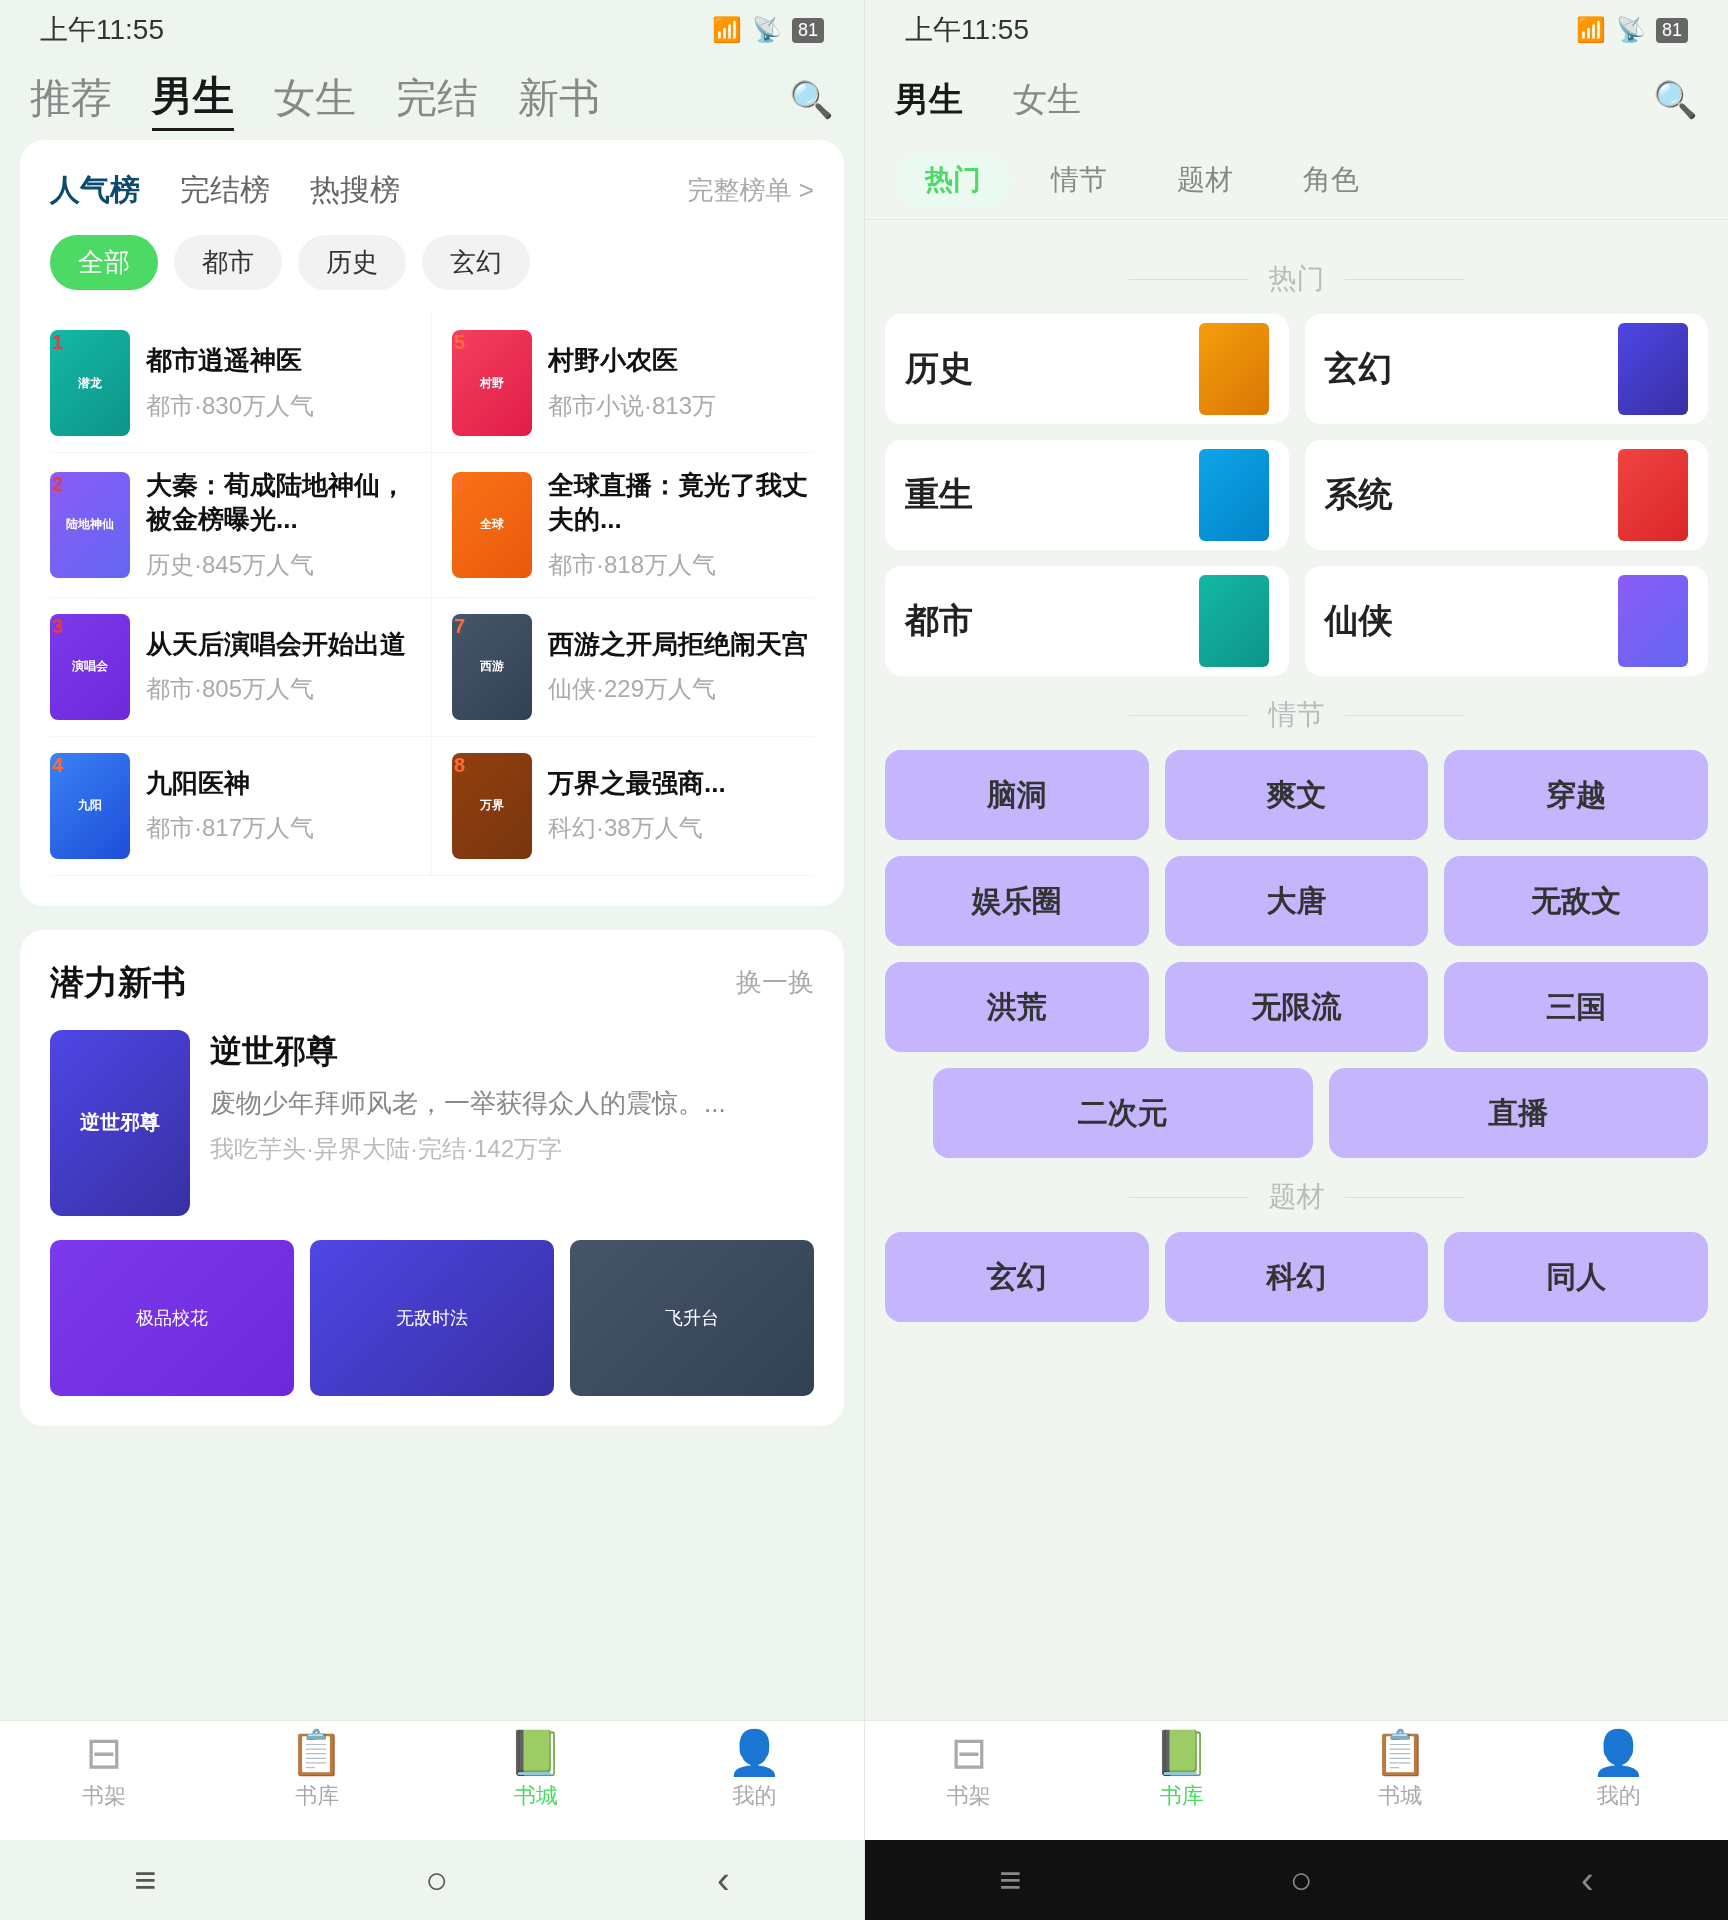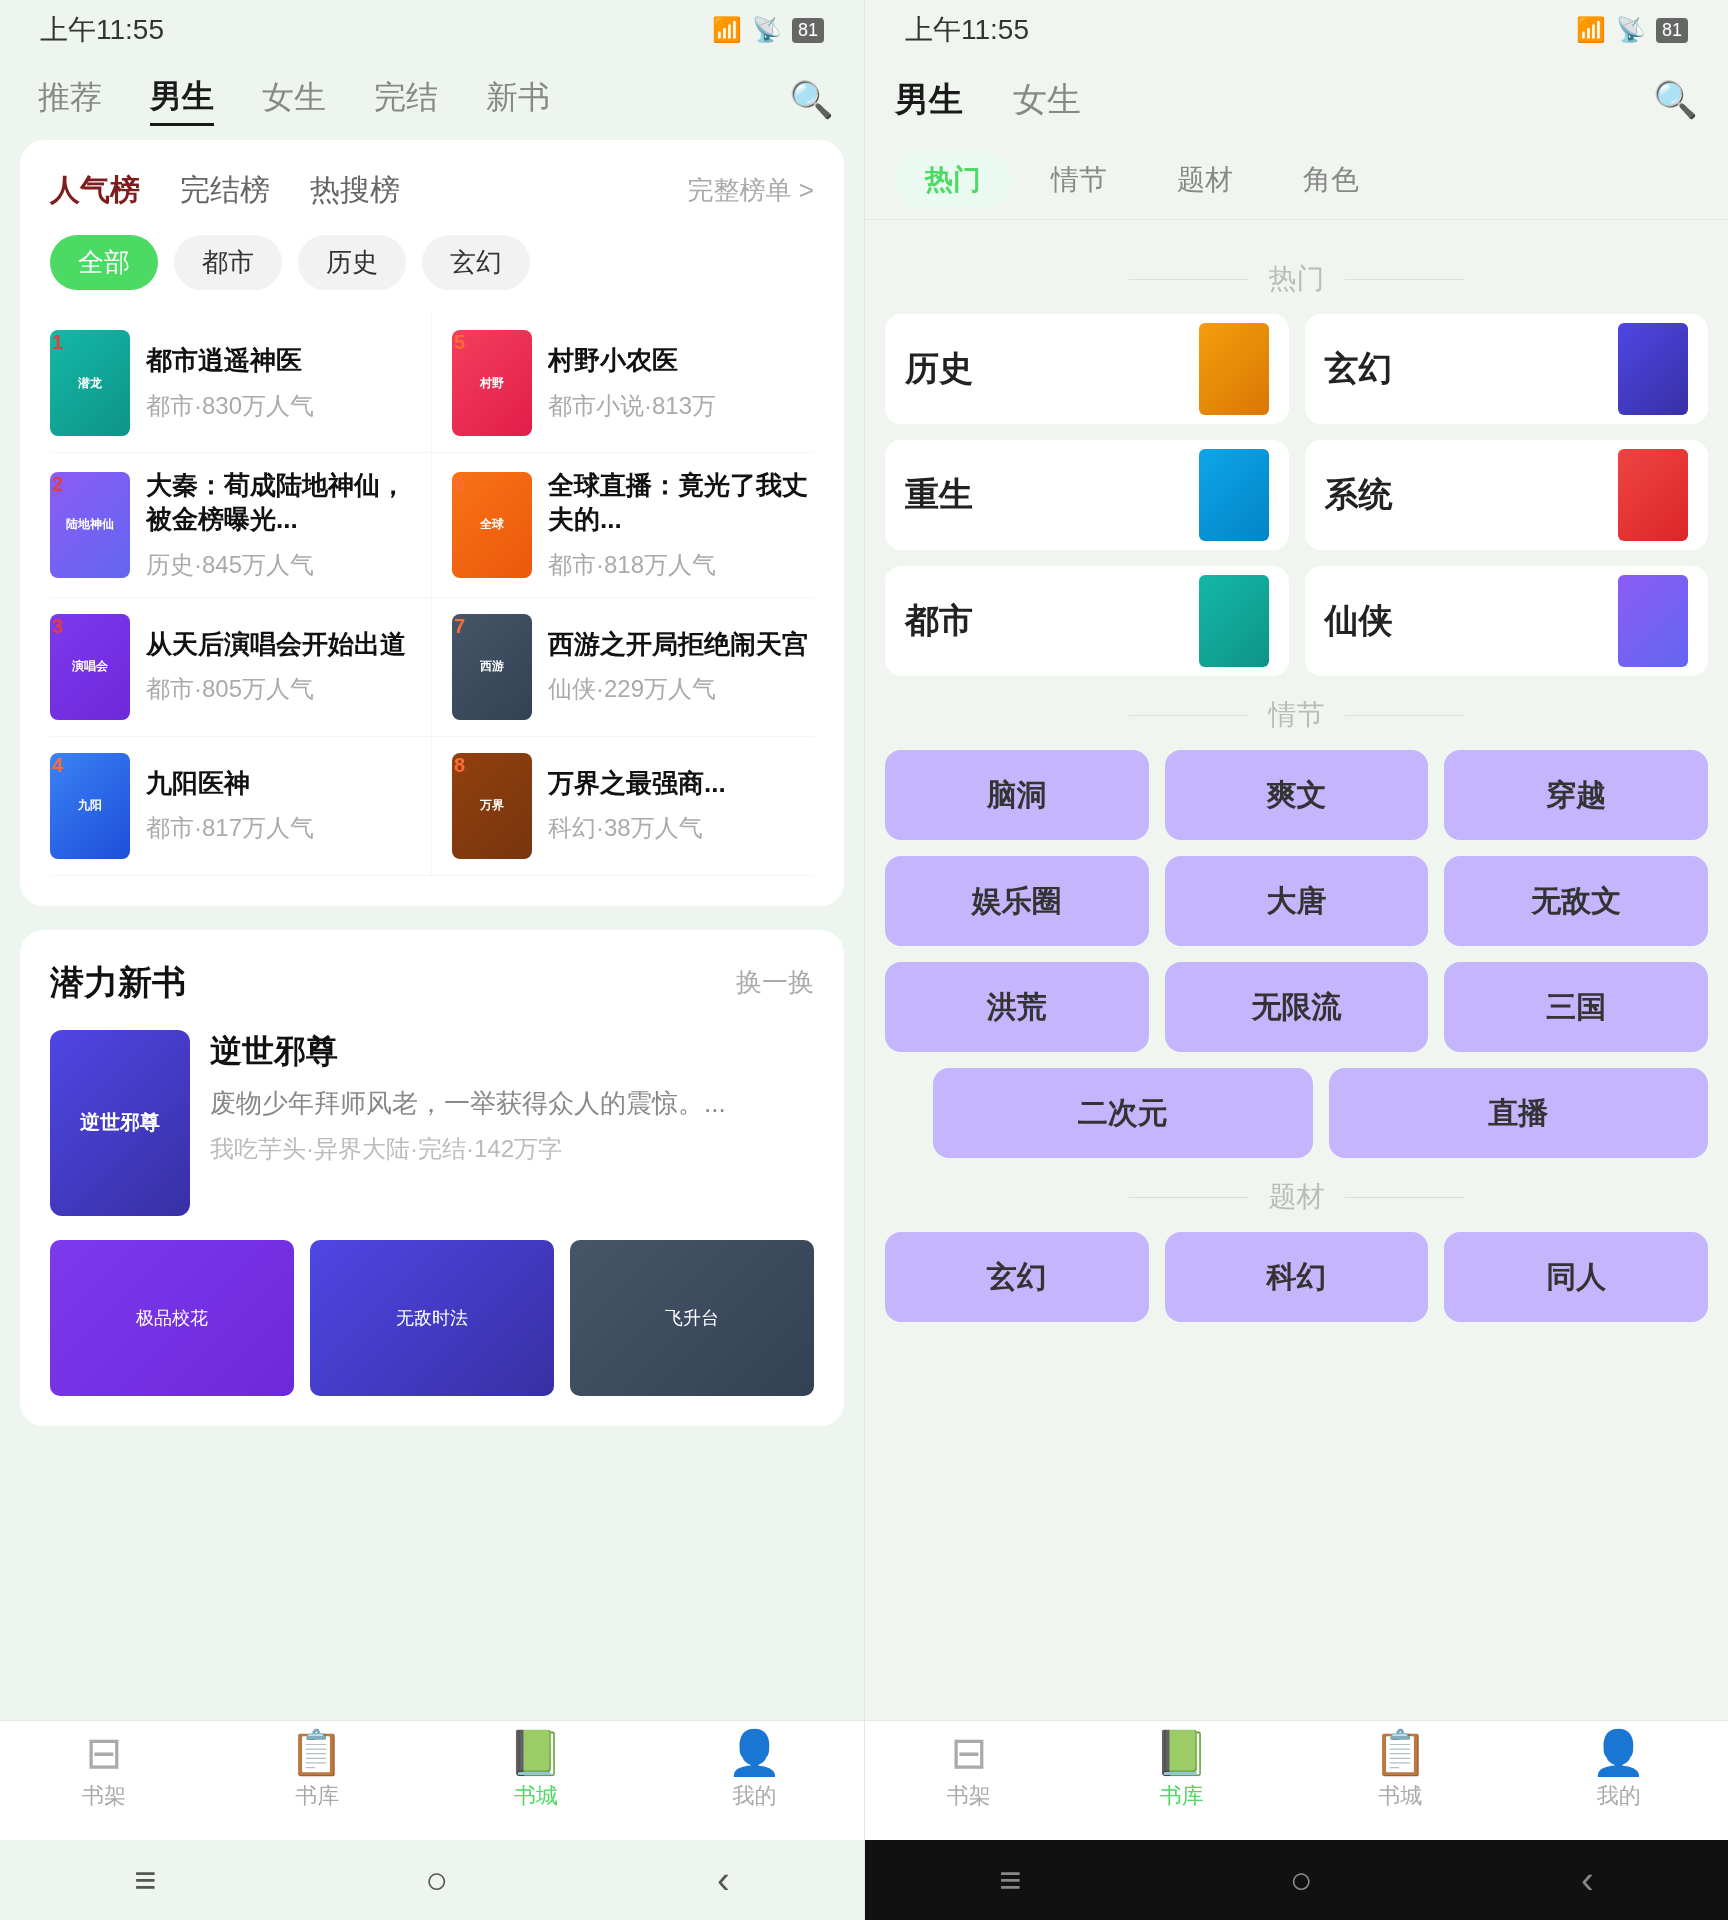--- a/index.html
+++ b/index.html
@@ -68,25 +68,24 @@
     .top-nav {
       height: 80px;
       display: flex;
       align-items: center;
       padding: 0 30px;
       gap: 40px;
       background: transparent;
       position: relative;
     }
     .nav-item {
-      font-size: 32px;
+      font-size: 41px;
       color: #888;
       cursor: pointer;
       padding-bottom: 4px;
-      margin-left: 8px;
     }
     .nav-item.active {
       color: #1a1a1a;
       font-weight: 700;
       border-bottom: 3px solid #1a1a1a;
     }
     .search-icon-btn {
       position: absolute;
       right: 30px;
       font-size: 36px;
@@ -137,21 +136,21 @@
       gap: 0;
     }
     .rank-tab {
       font-size: 30px;
       color: #666;
       margin-right: 40px;
       cursor: pointer;
       font-weight: 500;
     }
     .rank-tab.active {
-      color: #7f1d1d;
+      color: #0c4a6e;
       font-weight: 700;
       font-family: Liberation Serif, serif;
     }
     .rank-full-link {
       margin-left: auto;
       font-size: 26px;
       color: #aaa;
       cursor: pointer;
     }
 

